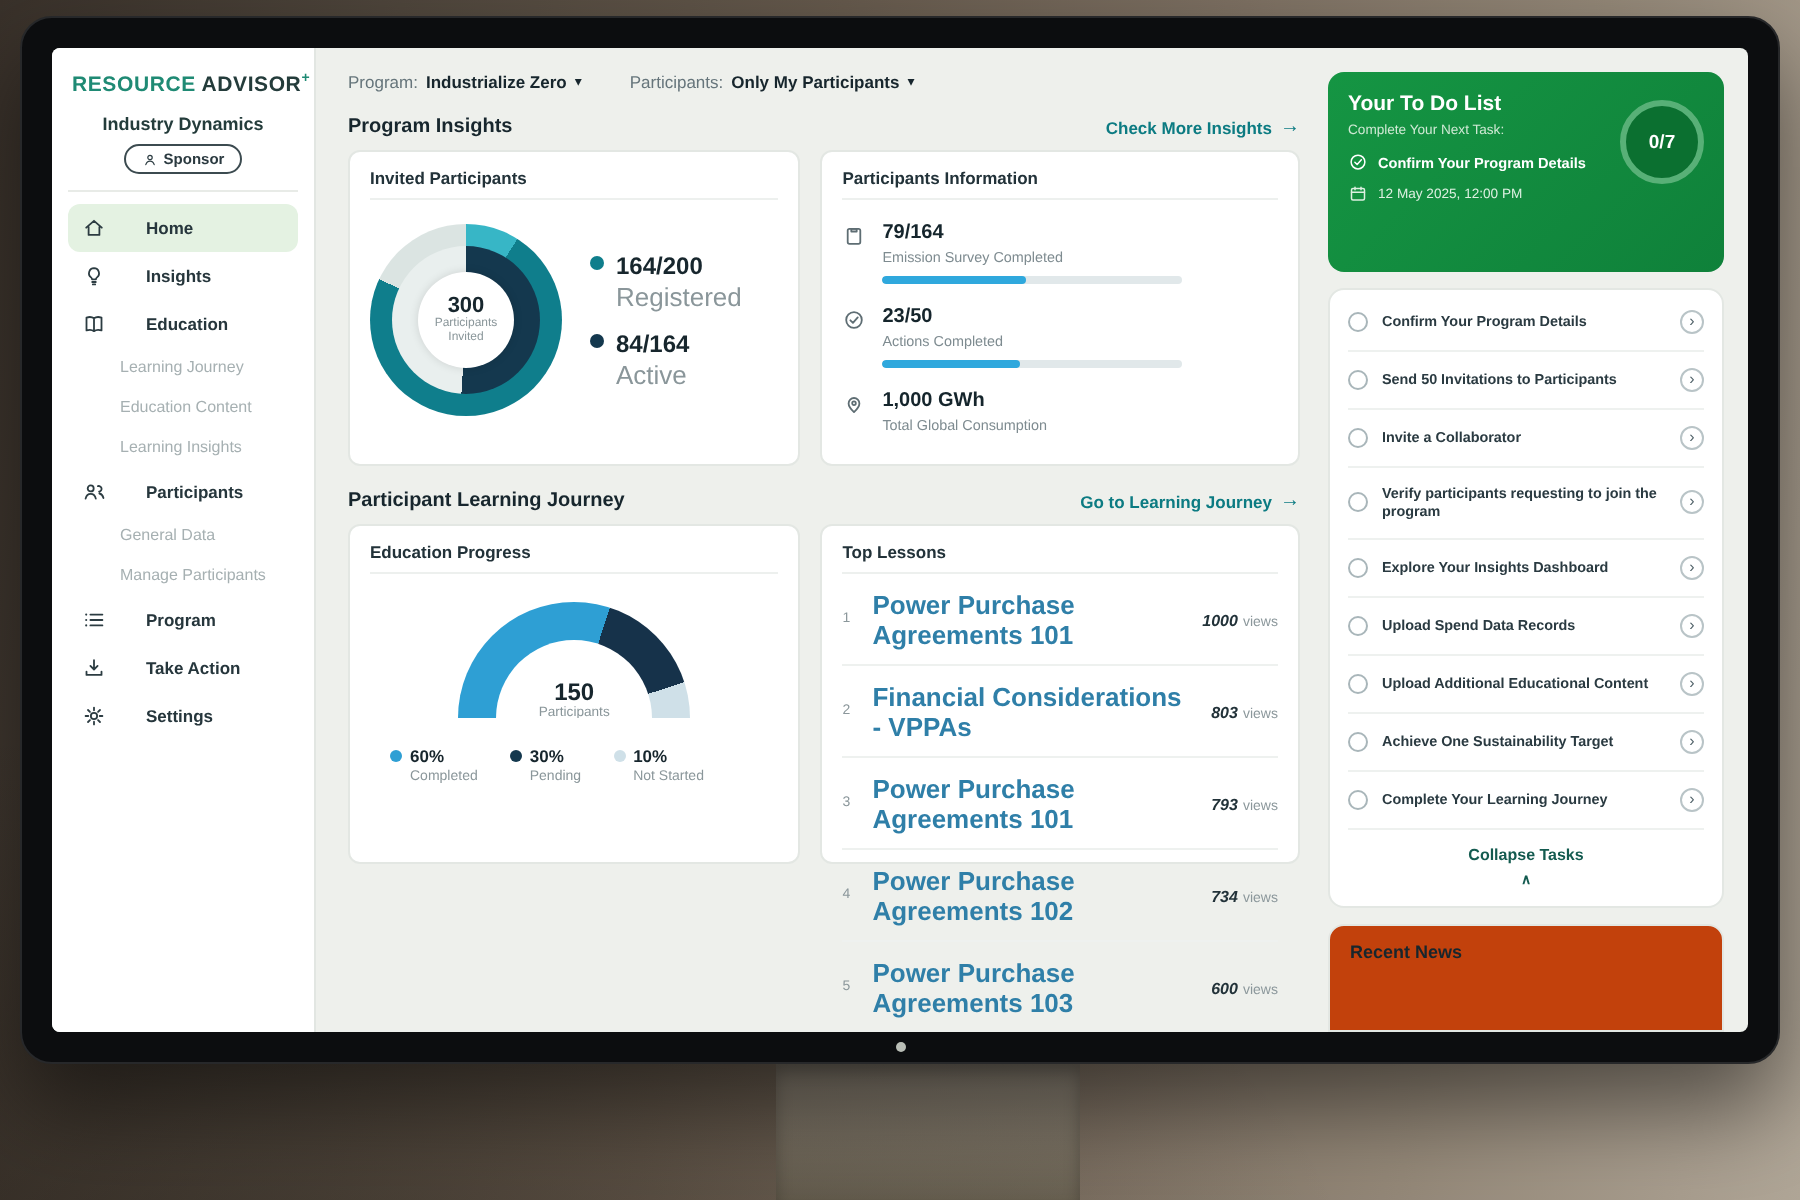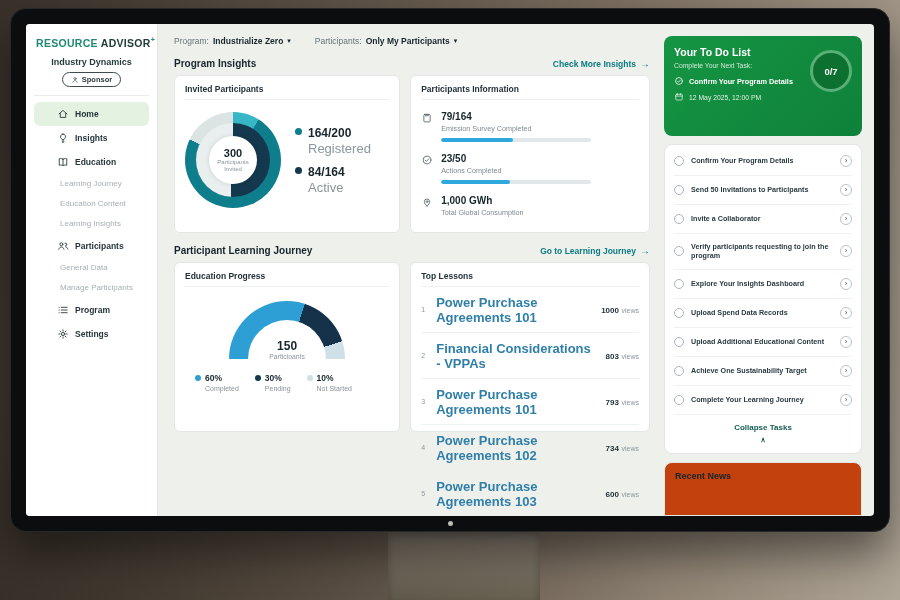--- a/index.html
+++ b/index.html
@@ -22,21 +22,21 @@
 
   
   .sidebar { width:132px; flex-shrink:0; background:#fff; border-right:1px solid #e2e6e2; padding:10px 8px; }
   .logo { font-size:10.5px; font-weight:bold; letter-spacing:.3px; padding:2px 2px 8px; white-space:nowrap; }
   .logo-a { color:#1f8a74; } .logo-b { color:#243c3b; }
   .logo-plus { color:#1f8a74; font-size:7px; vertical-align:super; }
   .org { text-align:center; padding-bottom:8px; border-bottom:1px solid #e8ebe7; margin-bottom:6px; }
   .org-name { font-size:9px; font-weight:700; color:#243c3b; margin-bottom:5px; }
   .sponsor-pill { display:inline-flex; align-items:flex-end; gap:3px; border:1px solid #3c4b50;
     border-radius:10px; padding:2px 8px; font-size:7.5px; font-weight:700; color:#2b3a40; cursor:pointer; }
-  .nav-item { display:flex; align-items:center; gap:6px; height:24px; padding:0 23px;
+  .nav-item { display:flex; align-items:center; gap:20px; height:24px; padding:0 7px;
     font-size:8.5px; font-weight:700; color:#26363c; border-radius:6px; cursor:pointer; }
   .nav-item.active { background:#e4f2e2; }
   .nav-ic { display:inline-flex; width:12px; height:12px; color:#2c3c42; }
   .nav-ic svg { width:12px; height:12px; }
   .nav-sub { height:20px; display:flex; align-items:center; padding-left:26px;
     font-size:8px; font-weight:400; color:#a6b0b2; cursor:pointer; }
   svg.ic { fill:none; stroke:currentColor; stroke-width:1.2; stroke-linecap:round; stroke-linejoin:round; }
 
   
   .main { flex:1; min-width:0; padding:12px 12px 0 16px; }
@@ -98,21 +98,21 @@
   .gl-top { display:flex; align-items:center; gap:4px; }
   .gl-top .dot { margin-top:0; width:6px; height:6px; }
   .gl-pct { font-size:8.5px; font-weight:800; color:#17262d; }
   .gl-lab { font-size:7px; color:#8a969a; margin-top:2px; padding-left:10px; }
 
   
   .lesson { display:flex; align-items:center; gap:7px; padding:7.5px 0; border-bottom:1px solid #eef1ef; }
   .lesson:last-child { border-bottom:none; }
   .l-rank { font-size:7px; color:#8b979b; width:8px; }
   .l-title { flex:1; font-size:13px; font-weight:700; color:#2f7fa8; cursor:pointer; text-decoration:none; }
-  .l-views b { font-size:8px; font-weight:800; color:#223239; }
+  .l-views b { font-size:8px; font-weight:800; color:#223239;font-style:italic; }
   .l-vw { font-size:7px; color:#8b979b; }
 
   
   .rightpanel { width:212px; flex-shrink:0; padding:12px 12px 0 2px; display:flex; flex-direction:column; }
   .todo-head { background:linear-gradient(135deg,#159543,#0f813a); border-radius:8px; padding:10px;
     color:#fff; display:flex; justify-content:space-between; min-height:100px; }
   .todo-title { font-size:10.5px; font-weight:800; }
   .todo-sub { font-size:6.8px; color:#cfe9d4; margin:4px 0 7px; }
   .todo-line { display:flex; align-items:center; gap:5px; font-size:7.3px; font-weight:700; }
   .todo-line.date { margin-top:6px; font-weight:400; color:#ddf0e1; font-size:6.8px; }
@@ -216,20 +216,28 @@
                   <circle cx="2.8" cy="4.4" r=".7" fill="currentColor" stroke="none"></circle>
                   <circle cx="2.8" cy="8" r=".7" fill="currentColor" stroke="none"></circle>
                   <circle cx="2.8" cy="11.6" r=".7" fill="currentColor" stroke="none"></circle>
                 </svg>
               </span>
             <span>Program</span>
           </div>
           <div class="nav-item">
             <span class="nav-ic">
                 <svg class="ic" viewBox="0 0 16 16">
+                  <path d="M8 2.8v6M5.6 6.6 8 9l2.4-2.4M3 10.4v2.2h10v-2.2"></path>
+                </svg>
+              </span>
+            <span>Take Action</span>
+          </div>
+          <div class="nav-item">
+            <span class="nav-ic">
+                <svg class="ic" viewBox="0 0 16 16">
                   <circle cx="8" cy="8" r="2.1"></circle>
                   <path d="M8 2.4v1.8M8 11.8v1.8M2.4 8h1.8M11.8 8h1.8M4 4l1.3 1.3M10.7 10.7 12 12M12 4l-1.3 1.3M5.3 10.7 4 12"></path>
                 </svg>
               </span>
             <span>Settings</span>
           </div>
         </nav>
       </aside>
 
       <main class="main">

